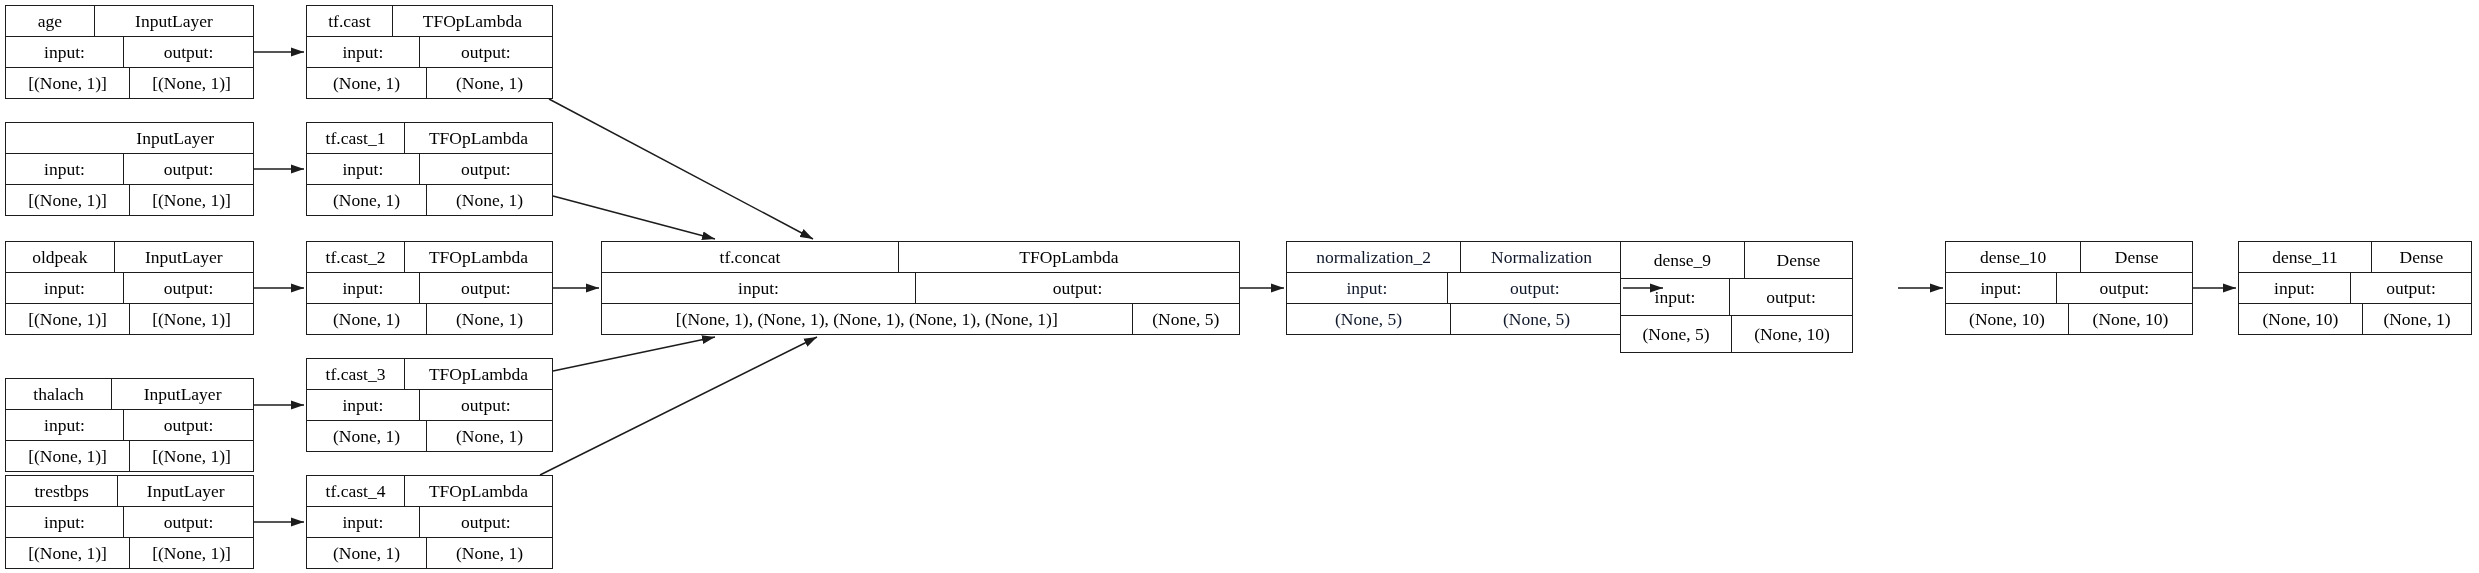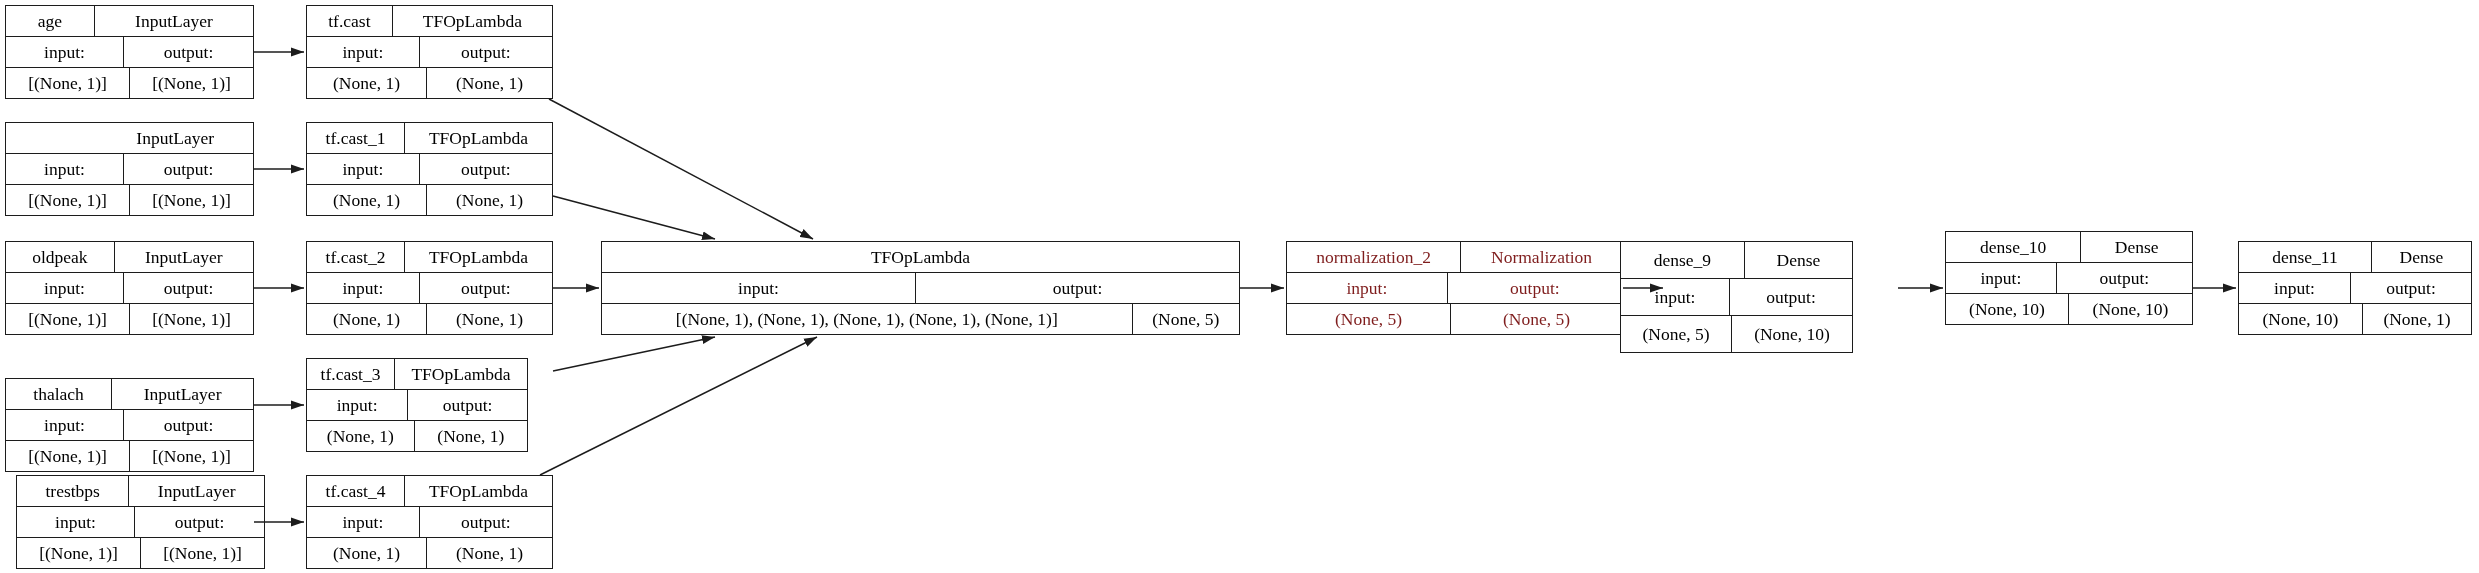--- a/index.html
+++ b/index.html
@@ -114,21 +114,21 @@
     <div class="nrow">
       <div class="cell c-first" style="width: 47.8%; border-color: rgb(28, 28, 28);">input:</div>
       <div class="cell c-second">output:</div>
     </div>
     <div class="nrow">
       <div class="cell c-first" style="width: 50.2%; border-color: rgb(28, 28, 28);">[(None, 1)]</div>
       <div class="cell c-second">[(None, 1)]</div>
     </div>
   </div>
 
-  <div class="node" style="left: 16px; top: 475px; width: 249px; height: 94px; border-color: rgb(28, 28, 28); color: rgb(0, 0, 0);">
+  <div class="node" style="left: 5px; top: 475px; width: 249px; height: 94px; border-color: rgb(28, 28, 28); color: rgb(0, 0, 0);">
     <div class="nrow">
       <div class="cell c-first" style="width: 45.5%; border-color: rgb(28, 28, 28);">trestbps</div>
       <div class="cell c-second">InputLayer</div>
     </div>
     <div class="nrow">
       <div class="cell c-first" style="width: 47.8%; border-color: rgb(28, 28, 28);">input:</div>
       <div class="cell c-second">output:</div>
     </div>
     <div class="nrow">
       <div class="cell c-first" style="width: 50.2%; border-color: rgb(28, 28, 28);">[(None, 1)]</div>
@@ -174,21 +174,21 @@
     <div class="nrow">
       <div class="cell c-first" style="width: 46%; border-color: rgb(28, 28, 28);">input:</div>
       <div class="cell c-second">output:</div>
     </div>
     <div class="nrow">
       <div class="cell c-first" style="width: 49%; border-color: rgb(28, 28, 28);">(None, 1)</div>
       <div class="cell c-second">(None, 1)</div>
     </div>
   </div>
 
-  <div class="node" style="left: 306px; top: 358px; width: 222px; height: 94px; border-color: rgb(28, 28, 28); color: rgb(0, 0, 0);">
+  <div class="node" style="left: 306px; top: 358px; width: 247px; height: 94px; border-color: rgb(28, 28, 28); color: rgb(0, 0, 0);">
     <div class="nrow">
       <div class="cell c-first" style="width: 40%; border-color: rgb(28, 28, 28);">tf.cast_3</div>
       <div class="cell c-second">TFOpLambda</div>
     </div>
     <div class="nrow">
       <div class="cell c-first" style="width: 46%; border-color: rgb(28, 28, 28);">input:</div>
       <div class="cell c-second">output:</div>
     </div>
     <div class="nrow">
       <div class="cell c-first" style="width: 49%; border-color: rgb(28, 28, 28);">(None, 1)</div>
@@ -206,33 +206,34 @@
       <div class="cell c-second">output:</div>
     </div>
     <div class="nrow">
       <div class="cell c-first" style="width: 49%; border-color: rgb(28, 28, 28);">(None, 1)</div>
       <div class="cell c-second">(None, 1)</div>
     </div>
   </div>
 
   <div class="node" style="left: 601px; top: 241px; width: 639px; height: 94px; border-color: rgb(28, 28, 28); color: rgb(0, 0, 0);">
     <div class="nrow">
+      <div class="cell c-first" style="width: 46.6%; border-color: rgb(28, 28, 28);">tf.concat</div>
       <div class="cell c-second">TFOpLambda</div>
     </div>
     <div class="nrow">
       <div class="cell c-first" style="width: 49.3%; border-color: rgb(28, 28, 28);">input:</div>
       <div class="cell c-second">output:</div>
     </div>
     <div class="nrow">
       <div class="cell c-first" style="width: 83.3%; border-color: rgb(28, 28, 28);">[(None, 1), (None, 1), (None, 1), (None, 1), (None, 1)]</div>
       <div class="cell c-second">(None, 5)</div>
     </div>
   </div>
 
-  <div class="node" style="left: 1286px; top: 241px; width: 337px; height: 94px; border-color: rgb(28, 28, 28); color: #7f1d1d;">
+  <div class="node" style="left: 1286px; top: 241px; width: 337px; height: 94px; border-color: rgb(28, 28, 28); color: #0f172a;">
     <div class="nrow">
       <div class="cell c-first" style="width: 52%; border-color: rgb(28, 28, 28);">normalization_2</div>
       <div class="cell c-second">Normalization</div>
     </div>
     <div class="nrow">
       <div class="cell c-first" style="width: 48%; border-color: rgb(28, 28, 28);">input:</div>
       <div class="cell c-second">output:</div>
     </div>
     <div class="nrow">
       <div class="cell c-first" style="width: 49%; border-color: rgb(28, 28, 28);">(None, 5)</div>
@@ -248,21 +249,21 @@
     <div class="nrow">
       <div class="cell c-first" style="width: 47.2%; border-color: rgb(28, 28, 28);">input:</div>
       <div class="cell c-second">output:</div>
     </div>
     <div class="nrow">
       <div class="cell c-first" style="width: 48.1%; border-color: rgb(28, 28, 28);">(None, 5)</div>
       <div class="cell c-second">(None, 10)</div>
     </div>
   </div>
 
-  <div class="node" style="left: 1945px; top: 231px; width: 248px; height: 94px; border-color: rgb(28, 28, 28); color: rgb(0, 0, 0);">
+  <div class="node" style="left: 1945px; top: 241px; width: 248px; height: 94px; border-color: rgb(28, 28, 28); color: rgb(0, 0, 0);">
     <div class="nrow">
       <div class="cell c-first" style="width: 55%; border-color: rgb(28, 28, 28);">dense_10</div>
       <div class="cell c-second">Dense</div>
     </div>
     <div class="nrow">
       <div class="cell c-first" style="width: 45%; border-color: rgb(28, 28, 28);">input:</div>
       <div class="cell c-second">output:</div>
     </div>
     <div class="nrow">
       <div class="cell c-first" style="width: 50%; border-color: rgb(28, 28, 28);">(None, 10)</div>

